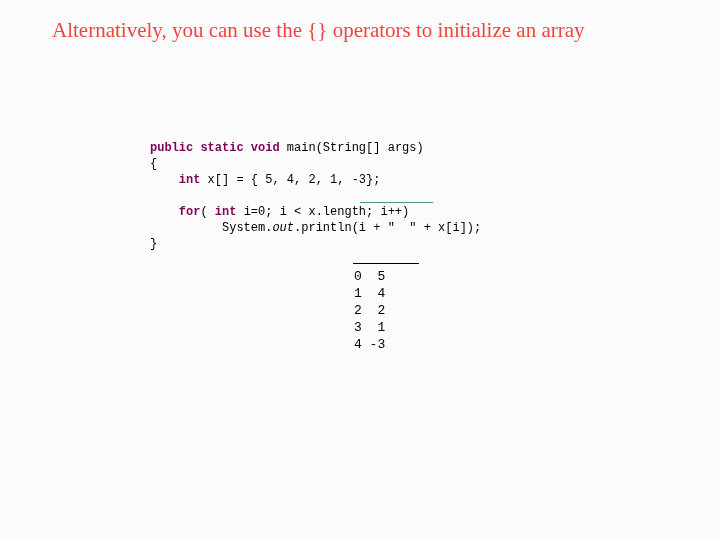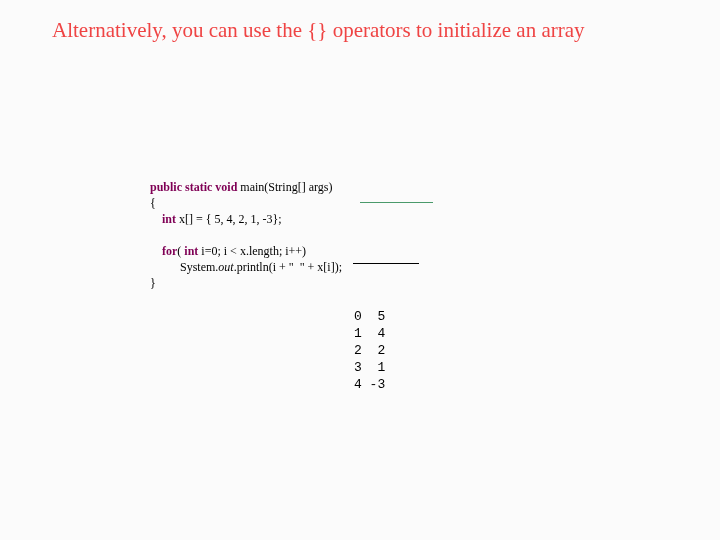--- a/index.html
+++ b/index.html
@@ -15,26 +15,25 @@
     position: absolute;
     top: 18px;
     left: 52px;
     font-size: 21px;
     color: #ef4444;
   }
   .code {
     position: absolute;
     top: 140px;
     left: 150px;
-    font-family: Liberation Serif, serif;
+    font-family: Liberation Mono, monospace;
     font-size: 12px;
     line-height: 16px;
     color: #000;
     white-space: pre;
-    margin-top: 39px;
   }
   .kw { color: #7f0055; font-weight: bold; }
   .it { font-style: italic; }
   .squig {
     position: absolute;
     top: 202px;
     left: 360px;
     width: 73px;
     height: 0;
     border-bottom: 1px solid #4a9a6b;
@@ -42,21 +41,20 @@
   .output {
     position: absolute;
     top: 268px;
     left: 354px;
     font-family: Consolas, "Courier New", monospace;
     font-size: 13px;
     line-height: 17px;
     color: #000;
     white-space: pre;
     text-align: left;
-    margin-top: 40px;
   }
   .hr {
     position: absolute;
     top: 263px;
     left: 353px;
     width: 66px;
     height: 0;
     border-top: 1px solid #000;
   }
 </style>

